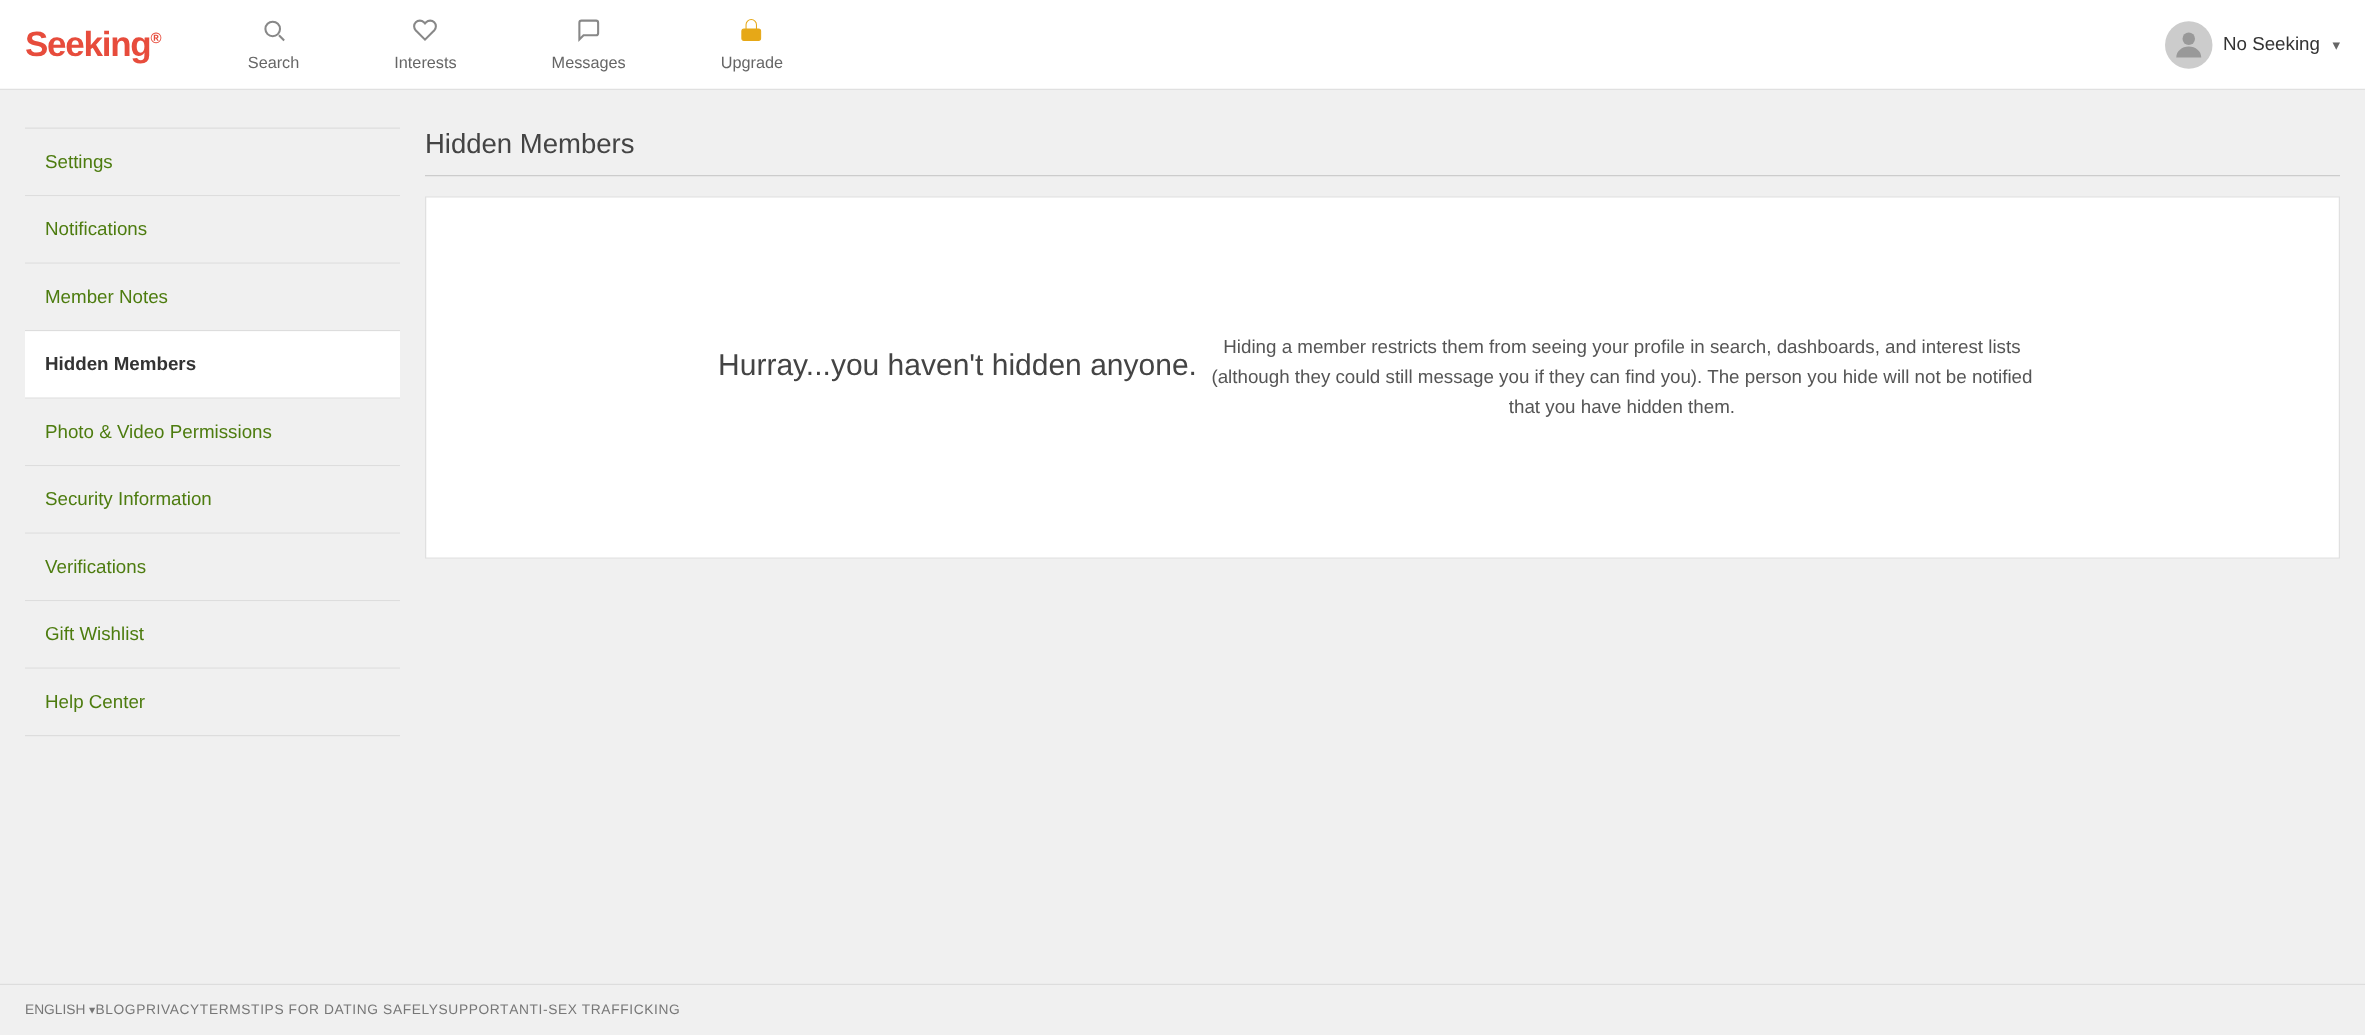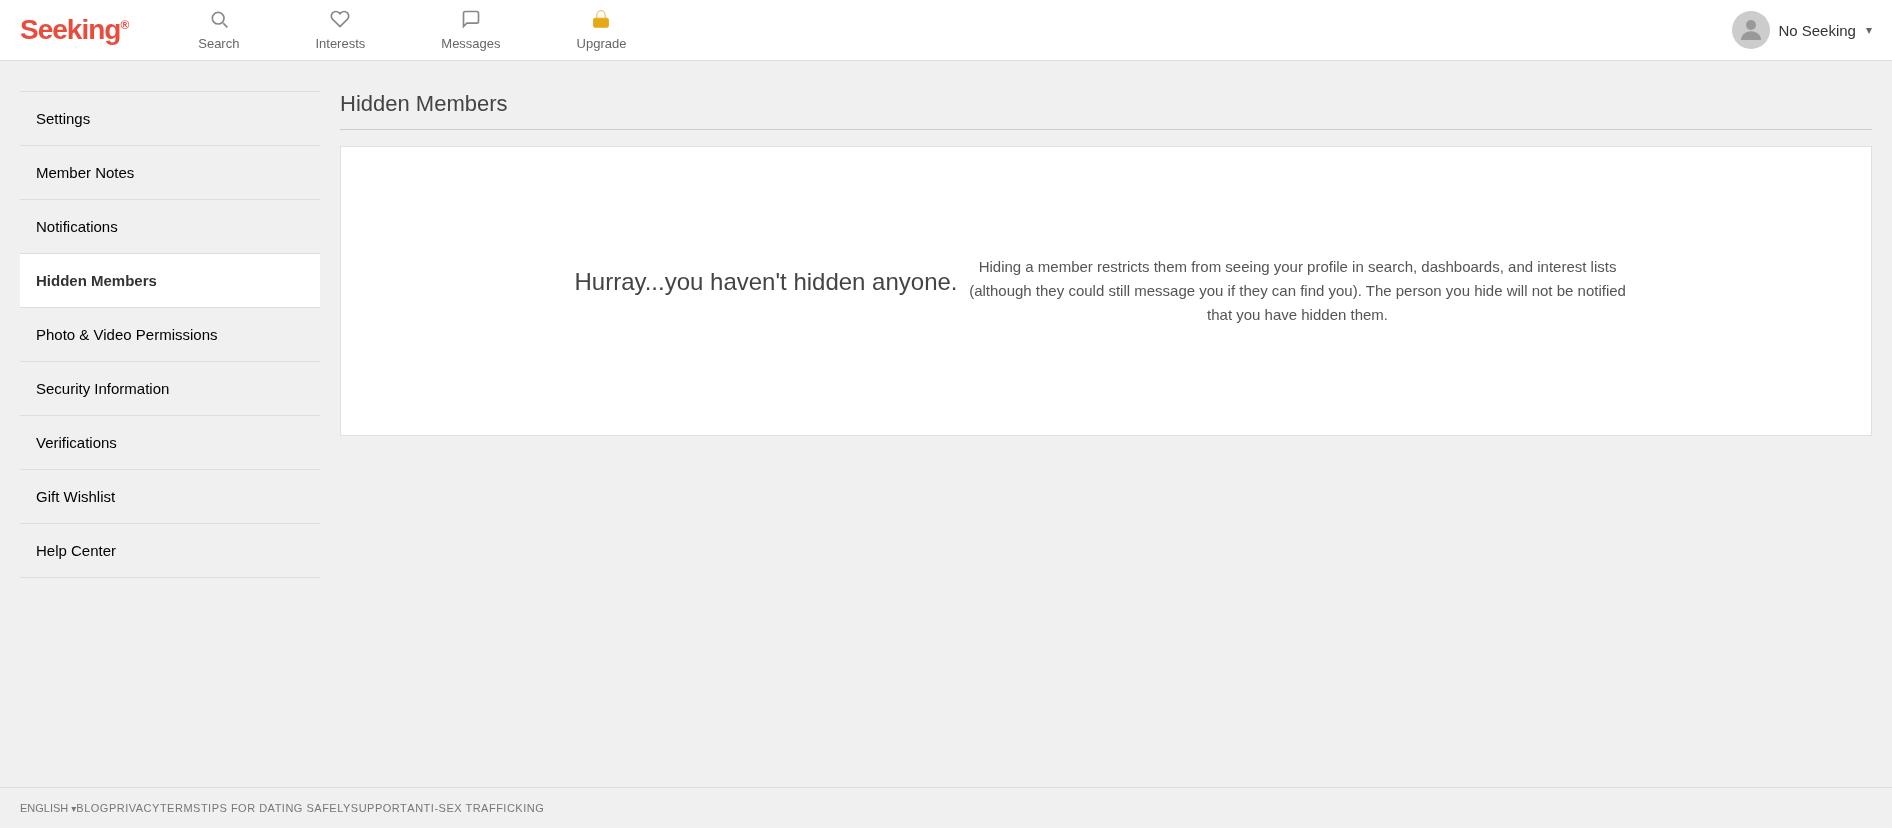--- a/index.html
+++ b/index.html
@@ -2,21 +2,21 @@
 <html><head>
   <meta charset="utf-8">
   <style>
     * { margin: 0; padding: 0; box-sizing: border-box; }
     body { font-family: Arial, Helvetica, sans-serif; background: #f0f0f0; color: #333; min-height: 828px; display: flex; flex-direction: column; }
 
     
     .header {
       background: #fff;
       border-bottom: 1px solid #e0e0e0;
-      height: 61px;
+      height: 72px;
       display: flex;
       align-items: center;
       padding: 0 20px;
       position: relative;
       z-index: 10;
     }
     .header-logo {
       font-size: 28px;
       font-weight: bold;
       color: #c0392b;
@@ -81,21 +81,21 @@
     
     .sidebar {
       width: 300px;
       min-width: 240px;
       flex-shrink: 0;
     }
     .sidebar-item {
       display: block;
       padding: 18px 16px;
       border-bottom: 1px solid #ddd;
-      color: #000000;
+      color: #4d7c0f;
       text-decoration: none;
       font-size: 15px;
       cursor: pointer;
       background: #f0f0f0;
     }
     .sidebar-item:first-child { border-top: 1px solid #ddd; }
     .sidebar-item.active {
       background: #fff;
       color: #333;
       font-weight: bold;
@@ -223,22 +223,22 @@
     </div>
     <span class="username-text">No Seeking</span>
     <span class="chevron-down">▾</span>
   </div>
 </header>
 
 <div class="main-content">
 
   <aside class="sidebar">
     <a class="sidebar-item">Settings</a>
+    <a class="sidebar-item">Notifications</a>
     <a class="sidebar-item">Member Notes</a>
-    <a class="sidebar-item">Notifications</a>
     <a class="sidebar-item active">Hidden Members</a>
     <a class="sidebar-item">Photo &amp; Video Permissions</a>
     <a class="sidebar-item">Security Information</a>
     <a class="sidebar-item">Verifications</a>
     <a class="sidebar-item">Gift Wishlist</a>
     <a class="sidebar-item">Help Center</a>
   </aside>
 
   <main class="content-area">
     <h1 class="page-title">Hidden Members</h1>

